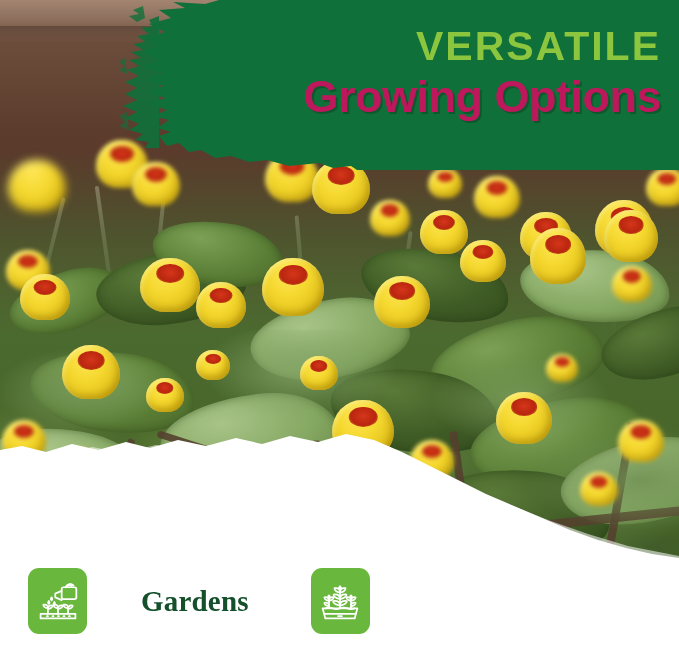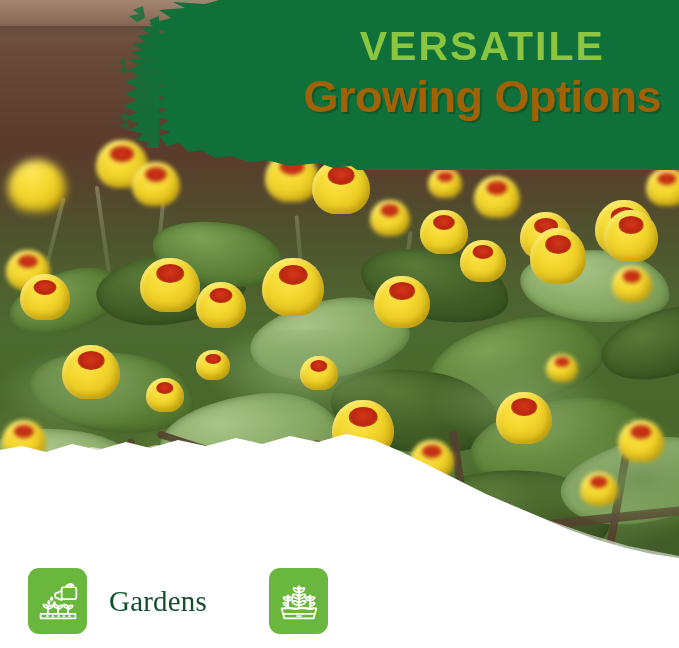--- a/index.html
+++ b/index.html
@@ -61,40 +61,40 @@
   .bud::after{content:"";position:absolute;left:50%;top:12%;transform:translateX(-50%);
     width:46%;height:34%;border-radius:50%;
     background:radial-gradient(ellipse at 50% 45%,#d4361a 0%,#b9260f 60%,rgba(160,30,10,.25) 100%);}
   .bud.noeye::after{display:none;}
   .bud.blur{filter:blur(2.2px);}
   .bud.blur2{filter:blur(4px);}
 
   
   .banner{position:absolute;right:0;top:0;width:560px;height:170px;}
   .banner svg{position:absolute;left:0;top:0;width:100%;height:100%;display:block;}
-  .banner-text{position:absolute;right:18px;top:26px;text-align:center;}
+  .banner-text{position:absolute;right:18px;top:26px;text-align:right;}
   .versatile{font-family:"Liberation Sans",sans-serif;font-weight:bold;font-size:41px;
     letter-spacing:2.0px;line-height:1;margin:0 0 6px 0;}
   .growing{font-family:"Liberation Sans",sans-serif;font-weight:bold;font-size:45px;
     letter-spacing:-0.5px;line-height:1.05;margin:0;
     text-shadow:2px 2px 0 rgba(10,60,30,.45);}
 
   
   .torn{position:absolute;left:0;bottom:0;width:679px;height:230px;}
   .torn svg{position:absolute;left:0;top:0;width:100%;height:100%;display:block;}
 
   
   .great-for{position:absolute;left:26px;top:524px;
     font-family:"Liberation Serif",serif;font-weight:bold;font-size:25px;
     letter-spacing:1.6px;margin:0;}
   .features{position:absolute;left:28px;top:568px;display:flex;align-items:center;gap:62px;}
   .feature{display:flex;align-items:center;gap:22px;}
   .feat-icon{width:59px;height:66px;border-radius:11px;display:flex;align-items:center;justify-content:center;}
   .feat-icon svg{display:block;}
-  .feat-label{font-family:"Liberation Serif",serif;font-weight:normal;font-size:29px;letter-spacing:.2px;}
+  .feat-label{font-family:"Liberation Serif",serif;font-weight:bold;font-size:29px;letter-spacing:.2px;margin-left:32px;}
 </style>
 </head>
 <body>
 
 <div class="stage">
 
   <div class="photo">
     <div class="bg-brown"></div>
     <div class="bg-band"></div>
     <div class="bg-band2"></div>
@@ -186,21 +186,21 @@
       <path d="M40,16 L30,20 L34,26 L22,28 L30,34 L18,36 L26,42 L14,44 L24,50 L12,52
                L22,58 L10,60 L20,66 L8,70 L20,76 L6,82 L18,88 L6,94 L18,100 L4,106
                L18,112 L6,118 L20,124 L10,130 L24,134 L16,140 L30,142 L26,148 L40,148
                L40,16 Z" fill="#10703A" opacity=".92"></path>
       <path d="M24,6 L14,10 L20,14 L10,16 L18,22 L26,18 Z" fill="#10703A" opacity=".8"></path>
       <path d="M6,58 L0,62 L6,66 L0,70 L8,74 Z" fill="#10703A" opacity=".7"></path>
       <path d="M8,112 L0,116 L6,122 L0,126 L10,130 Z" fill="#10703A" opacity=".6"></path>
     </svg>
     <div class="banner-text">
       <div class="versatile" style="color: rgb(140, 198, 63);">VERSATILE</div>
-      <div class="growing" style="color: #a16207;">Growing Options</div>
+      <div class="growing" style="color: #be185d;">Growing Options</div>
     </div>
   </div>
 
   <div class="torn">
     <svg viewBox="0 0 679 230" preserveAspectRatio="none">
       <path d="M0,32 L22,28 L46,34 L72,26 L98,32 L126,24 L150,30 L178,22 L206,28
                L236,20 L262,26 L290,18 L318,24 L346,16 L374,22 L402,34 L430,48
                L458,62 L486,76 L514,88 L542,100 L570,112 L598,122 L626,130 L652,136
                L679,140 L679,230 L0,230 Z" fill="#ffffff"></path>
       <path d="M0,36 L30,31 L60,37 L92,29 L124,35 L156,27 L190,33 L224,25 L258,31

